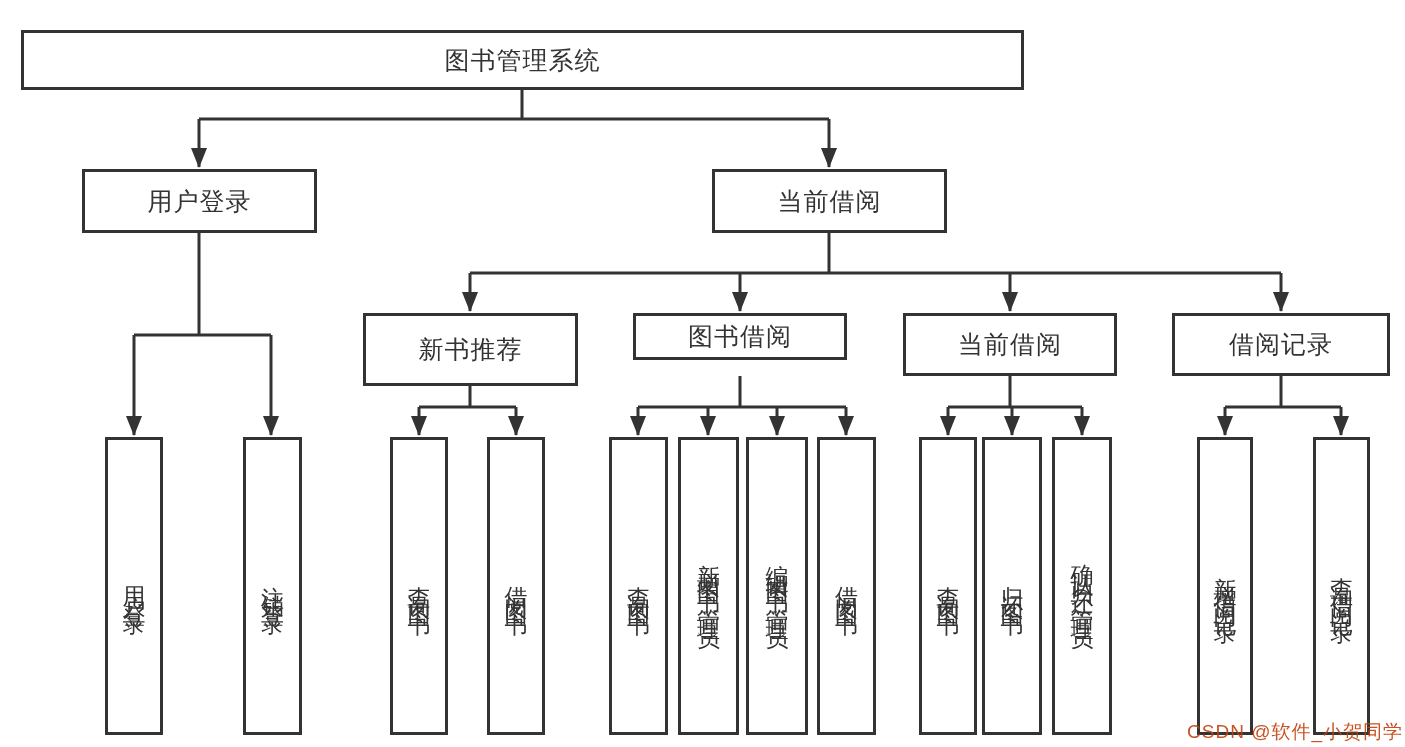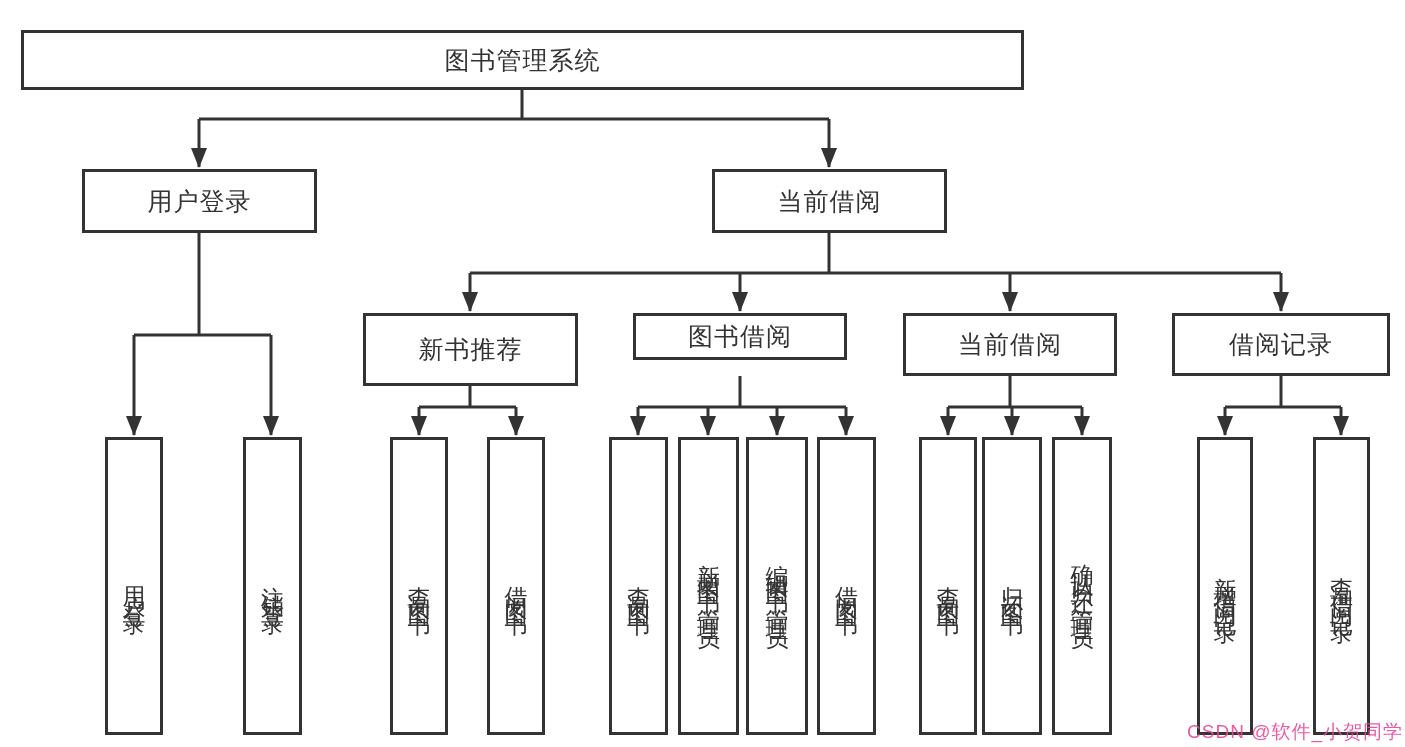--- a/index.html
+++ b/index.html
@@ -36,21 +36,21 @@
     line-height: 1;
     letter-spacing: 9px;
     color: #333333;
     white-space: nowrap;
   }
   .watermark {
     position: absolute;
     right: 2px;
     bottom: 2px;
     font-size: 19px;
-    color: #ec4899;
+    color: #c2410c;
     opacity: 0.9;
     letter-spacing: 1px;
     z-index: 5;
   }
 </style>
 </head>
 <body>
 
 <div class="canvas">
 

